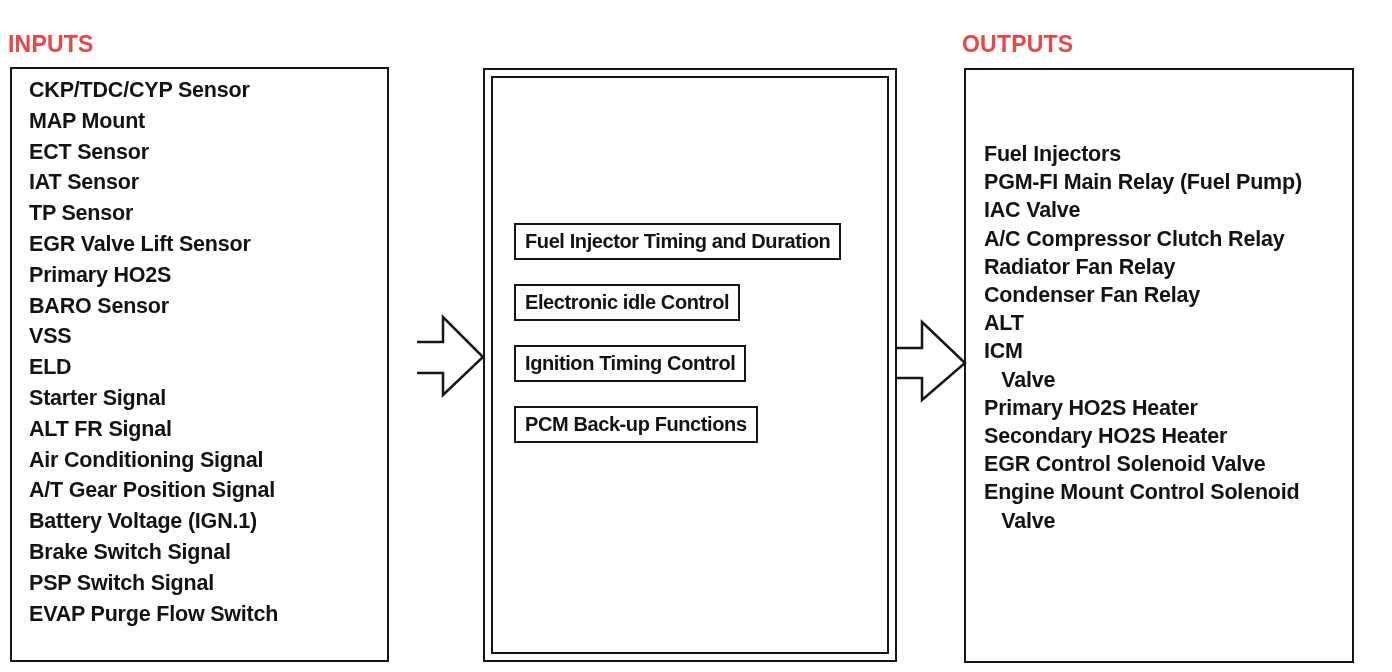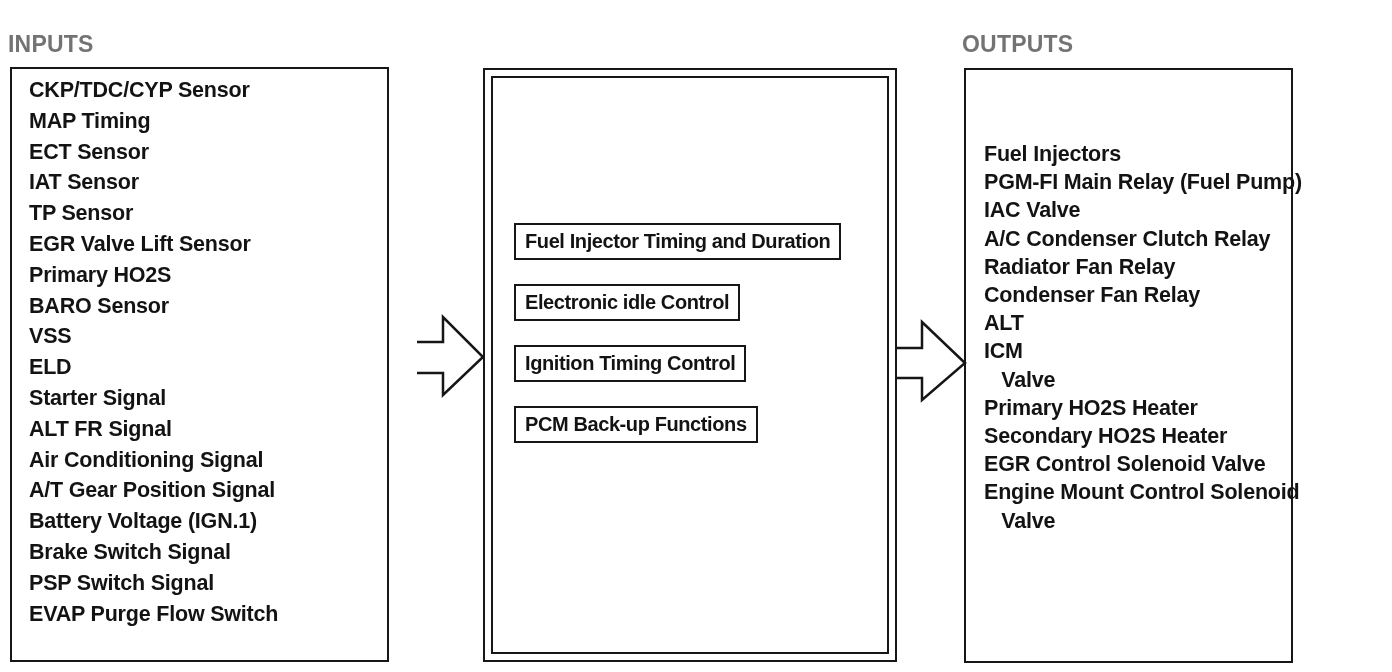--- a/index.html
+++ b/index.html
@@ -11,42 +11,42 @@
     font-family: "Liberation Sans", "DejaVu Sans", sans-serif;
     color: #131313;
     overflow: hidden;
   }
   .title {
     position: absolute;
     font-size: 23px;
     font-weight: 700;
     letter-spacing: 0.2px;
     white-space: pre;
-    color: #737373;
+    color: #ef4444;
   }
   #inputs-title  { left: 8px;   top: 31px; }
   #pcm-title     { left: 484px; top: 3px;  line-height: 31px; }
   #outputs-title { left: 962px; top: 31px; }
 
   .box {
     position: absolute;
     border: 2.5px solid #161616;
     box-sizing: border-box;
     background: #ffffff;
   }
   #inputs-box  { left: 10px;  top: 67px; width: 379px; height: 595px; padding: 6px 0 0 17px; }
   #pcm-outer   { left: 483px; top: 68px; width: 414px; height: 594px; }
   #pcm-inner   {
     position: absolute;
     left: 6px; top: 6px; right: 6px; bottom: 6px;
     border: 2.5px solid #161616;
     box-sizing: border-box;
     padding: 145px 0 0 21px;
   }
-  #outputs-box { left: 964px; top: 68px; width: 329px; height: 595px; padding: 70px 0 4px 18px; }
+  #outputs-box { left: 964px; top: 68px; width: 390px; height: 595px; padding: 70px 0 4px 18px; }
 
   .list div {
     font-size: 21.5px;
     font-weight: 700;
     white-space: pre;
     letter-spacing: -0.2px;
   }
   #inputs-box  .list div { line-height: 30.8px; }
   #outputs-box .list div { line-height: 28.2px; }
 
@@ -74,21 +74,21 @@
   <div class="title" id="pcm-title">
     <div>POWERTRAIN CONTROL MODULE</div>
     <div>(PCM)</div>
   </div>
 
   <div class="title" id="outputs-title">OUTPUTS</div>
 
   <div class="box" id="inputs-box">
     <div class="list">
         <div>CKP/TDC/CYP Sensor</div>
-        <div>MAP Timing</div>
+        <div>MAP Mount</div>
         <div>ECT Sensor</div>
         <div>IAT Sensor</div>
         <div>TP Sensor</div>
         <div>EGR Valve Lift Sensor</div>
         <div>Primary HO2S</div>
         <div>BARO Sensor</div>
         <div>VSS</div>
         <div>ELD</div>
         <div>Starter Signal</div>
         <div>ALT FR Signal</div>
@@ -110,21 +110,21 @@
           <div class="fn-box">PCM Back-up Functions</div>
         </div>
     </div>
   </div>
 
   <div class="box" id="outputs-box">
     <div class="list">
         <div>Fuel Injectors</div>
         <div>PGM-FI Main Relay (Fuel Pump)</div>
         <div>IAC Valve</div>
-        <div>A/C Condenser Clutch Relay</div>
+        <div>A/C Compressor Clutch Relay</div>
         <div>Radiator Fan Relay</div>
         <div>Condenser Fan Relay</div>
         <div>ALT</div>
         <div>ICM</div>
         <div>   Valve</div>
         <div>Primary HO2S Heater</div>
         <div>Secondary HO2S Heater</div>
         <div>EGR Control Solenoid Valve</div>
         <div>Engine Mount Control Solenoid</div>
         <div>   Valve</div>

